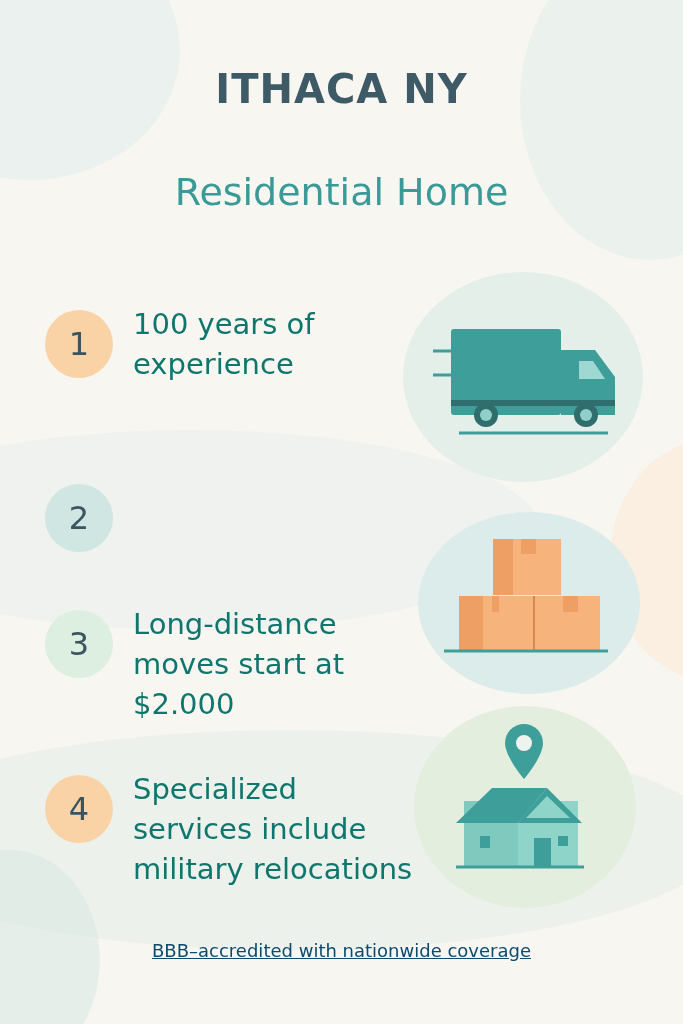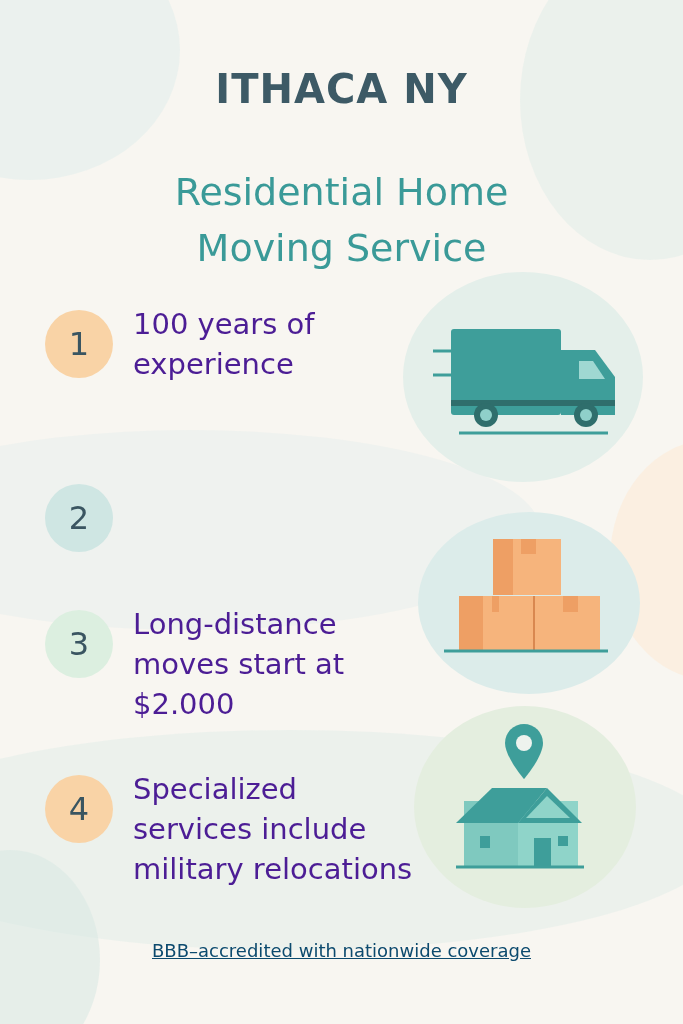--- a/index.html
+++ b/index.html
@@ -18,21 +18,21 @@
     position: absolute; left: 0; right: 0; top: 152px; text-align: center;
     font-size: 38px; line-height: 56px; color: #3a9a98; margin: 12px;
   }
   .item { position: absolute; left: 45px; display: flex; align-items: flex-start; }
   .num {
     width: 68px; height: 68px; border-radius: 50%; flex: none;
     display: flex; align-items: center; justify-content: center;
     font-size: 32px; color: #3a5561; margin-right: 20px;
   }
   .itext {
-    font-size: 29px; line-height: 40px; color: #4c1d95; width: 330px;
+    font-size: 29px; line-height: 40px; color: #0f766e; width: 330px;
     margin-top: -6px;
   }
   .icon-circle {
     position: absolute; border-radius: 50%;
   }
   .icon-circle svg { position: absolute; }
   .footer {
     position: absolute; left: 0; right: 0; top: 940px; text-align: center;
     font-size: 18px; color: #0c4a6e; text-decoration: underline;
   }
@@ -43,21 +43,20 @@
 <div class="blob" style="left:-120px;top:-80px;width:300px;height:260px;background:#e6f0ec;opacity:.7;"></div>
 <div class="blob" style="left:520px;top:-60px;width:260px;height:320px;background:#e3eeea;opacity:.6;"></div>
 <div class="blob" style="left:-160px;top:430px;width:700px;height:200px;background:#e7efec;opacity:.55;"></div>
 <div class="blob" style="left:610px;top:440px;width:200px;height:240px;background:#fbeedd;opacity:.8;"></div>
 <div class="blob" style="left:-140px;top:730px;width:860px;height:220px;background:#e4eeea;opacity:.6;"></div>
 <div class="blob" style="left:-80px;top:850px;width:180px;height:220px;background:#dbe9e4;opacity:.6;"></div>
 
 <h1 class="title">ITHACA NY</h1>
 <div class="subtitle">
   <div>Residential Home</div>
-  <div>Moving Service</div>
 </div>
 
 <div class="item" style="top:310px;">
   <div class="num" style="background:#f9d3a6;">1</div>
   <div class="itext">
     <div>100 years of</div>
     <div>experience</div>
   </div>
 </div>
 

